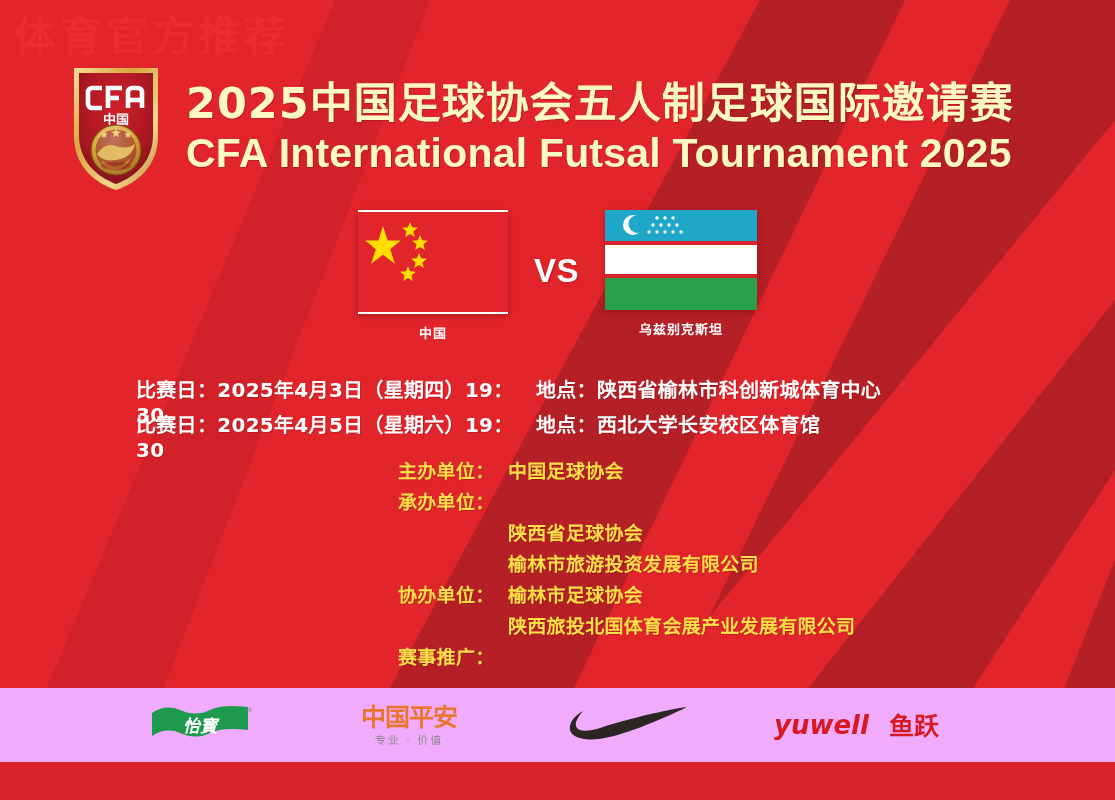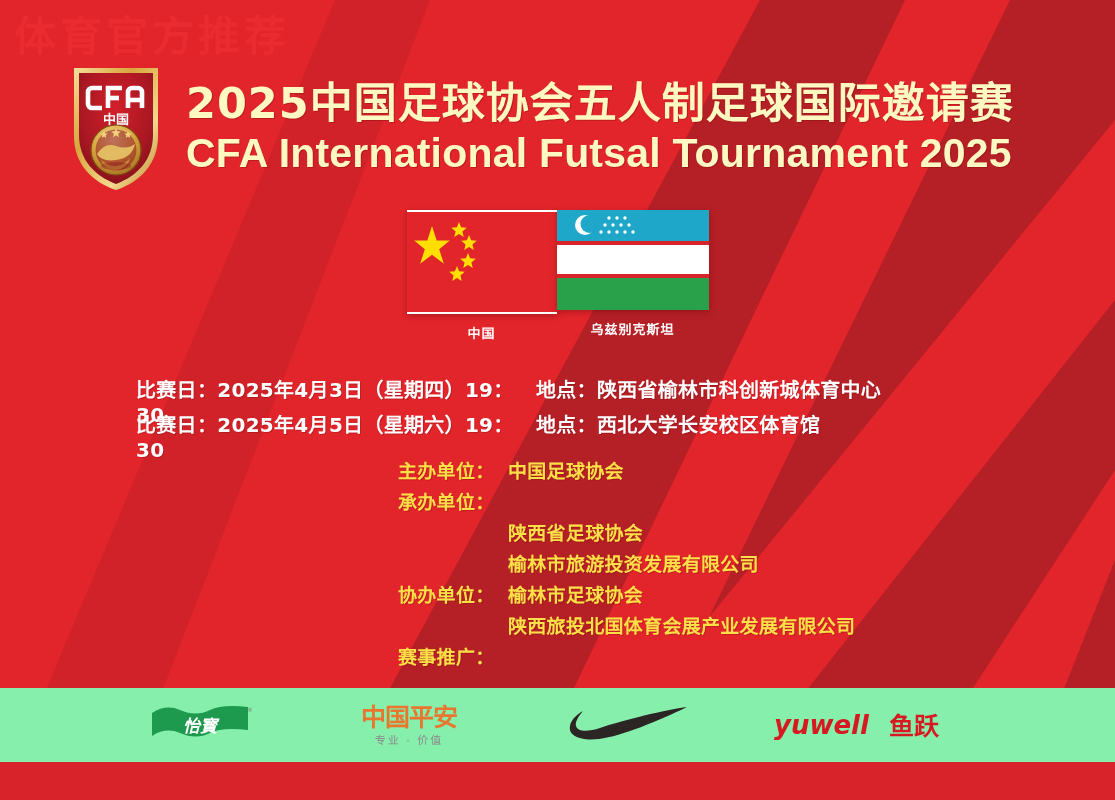--- a/index.html
+++ b/index.html
@@ -183,21 +183,21 @@
   }
   .org-value { flex: 1 1 auto; }
 
   
   .sponsor-bar {
     position: absolute;
     left: 0;
     top: 688px;
     width: 100%;
     height: 74px;
-    background: #86efac;
+    background: #f0abfc;
     display: flex;
     align-items: center;
     justify-content: center;
     gap: 82px;
     z-index: 7;
   }
   .sponsor { display: flex; align-items: center; justify-content: center; }
   .sp-cestbon { width: 104px; height: 44px; }
   .sp-pingan  { width: 150px; height: 52px; }
   .sp-nike    { width: 124px; height: 44px; }
@@ -297,20 +297,21 @@
             <polygon points="52,10 54.1,15.3 59.8,15.7 55.4,19.4 56.8,25 52,21.9 47.2,25 48.6,19.4 44.2,15.7 49.9,15.3"></polygon>
             <polygon points="62,23 64.1,28.3 69.8,28.7 65.4,32.4 66.8,38 62,34.9 57.2,38 58.6,32.4 54.2,28.7 59.9,28.3"></polygon>
             <polygon points="61,41 63.1,46.3 68.8,46.7 64.4,50.4 65.8,56 61,52.9 56.2,56 57.6,50.4 53.2,46.7 58.9,46.3"></polygon>
             <polygon points="50,54 52.1,59.3 57.8,59.7 53.4,63.4 54.8,69 50,65.9 45.2,69 46.6,63.4 42.2,59.7 47.9,59.3"></polygon>
           </g>
         </svg>
       </div>
       <div class="team-name">中国</div>
     </div>
 
+    <div class="vs">VS</div>
 
     <div class="team team-uz">
       <div class="flag-box">
         <svg viewBox="0 0 152 100" xmlns="http://www.w3.org/2000/svg">
           <rect x="0" y="0" width="152" height="31" fill="#1EA7C8"></rect>
           <rect x="0" y="31" width="152" height="4" fill="#D8232A"></rect>
           <rect x="0" y="35" width="152" height="29" fill="#FFFFFF"></rect>
           <rect x="0" y="64" width="152" height="4" fill="#D8232A"></rect>
           <rect x="0" y="68" width="152" height="32" fill="#28A14A"></rect>
           <g fill="#FFFFFF">

